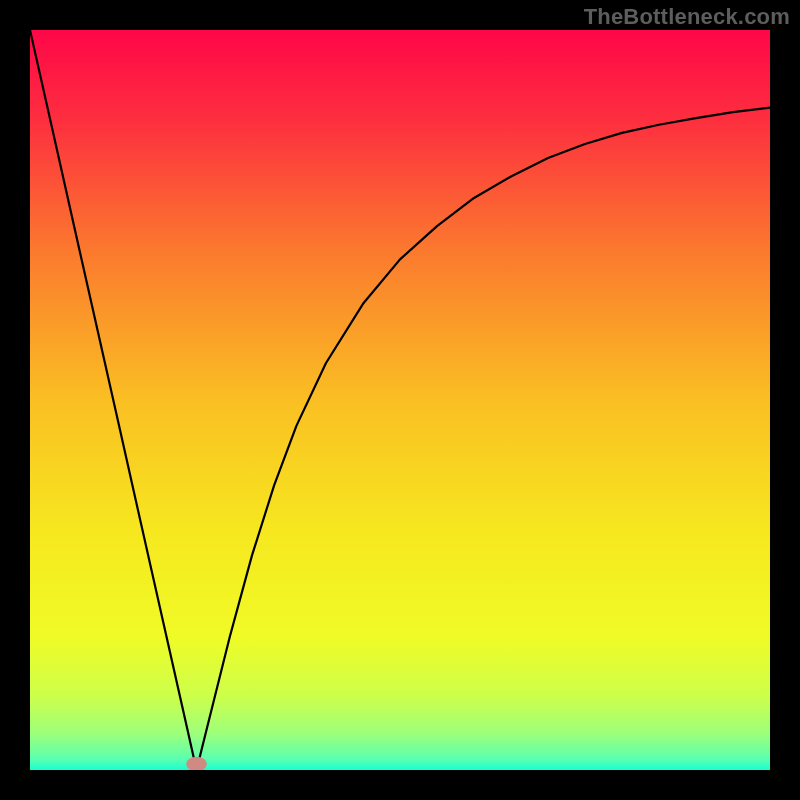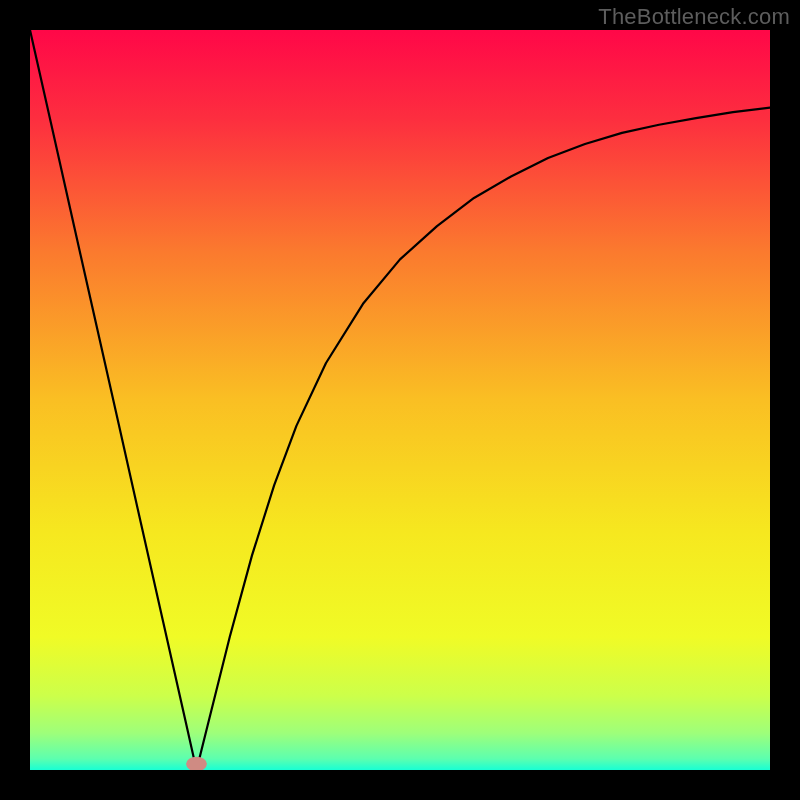--- a/index.html
+++ b/index.html
@@ -22,21 +22,21 @@
     left: 30px;
     top: 30px;
     width: 740px;
     height: 740px;
   }
   .watermark {
     position: absolute;
     top: 4px;
     right: 10px;
     font-size: 22px;
-    font-weight: 400;
+    font-weight: 700;
     color: #5d5d5d;
     letter-spacing: 0.2px;
     user-select: none;
   }
 </style>
 </head>
 <body>
 
 <div class="stage">
   <div class="watermark">TheBottleneck.com</div>

